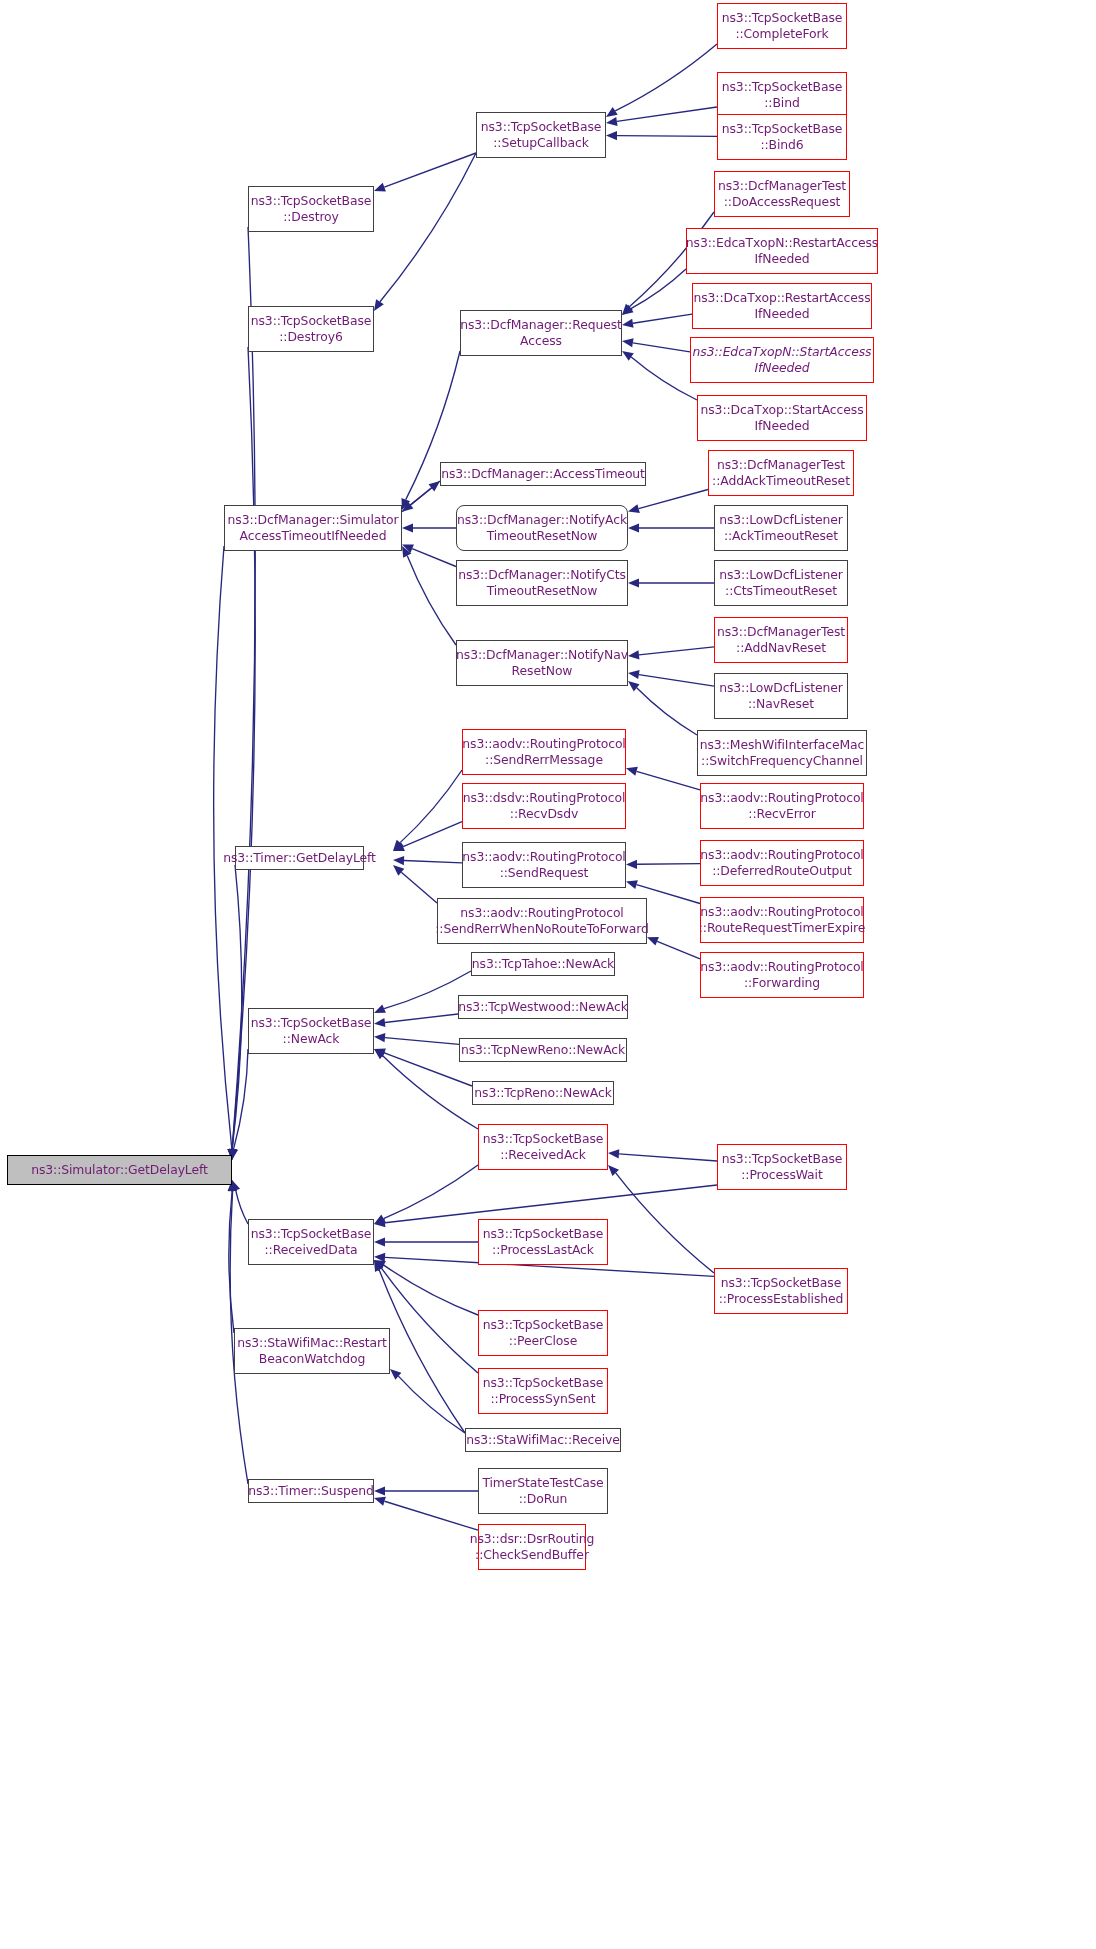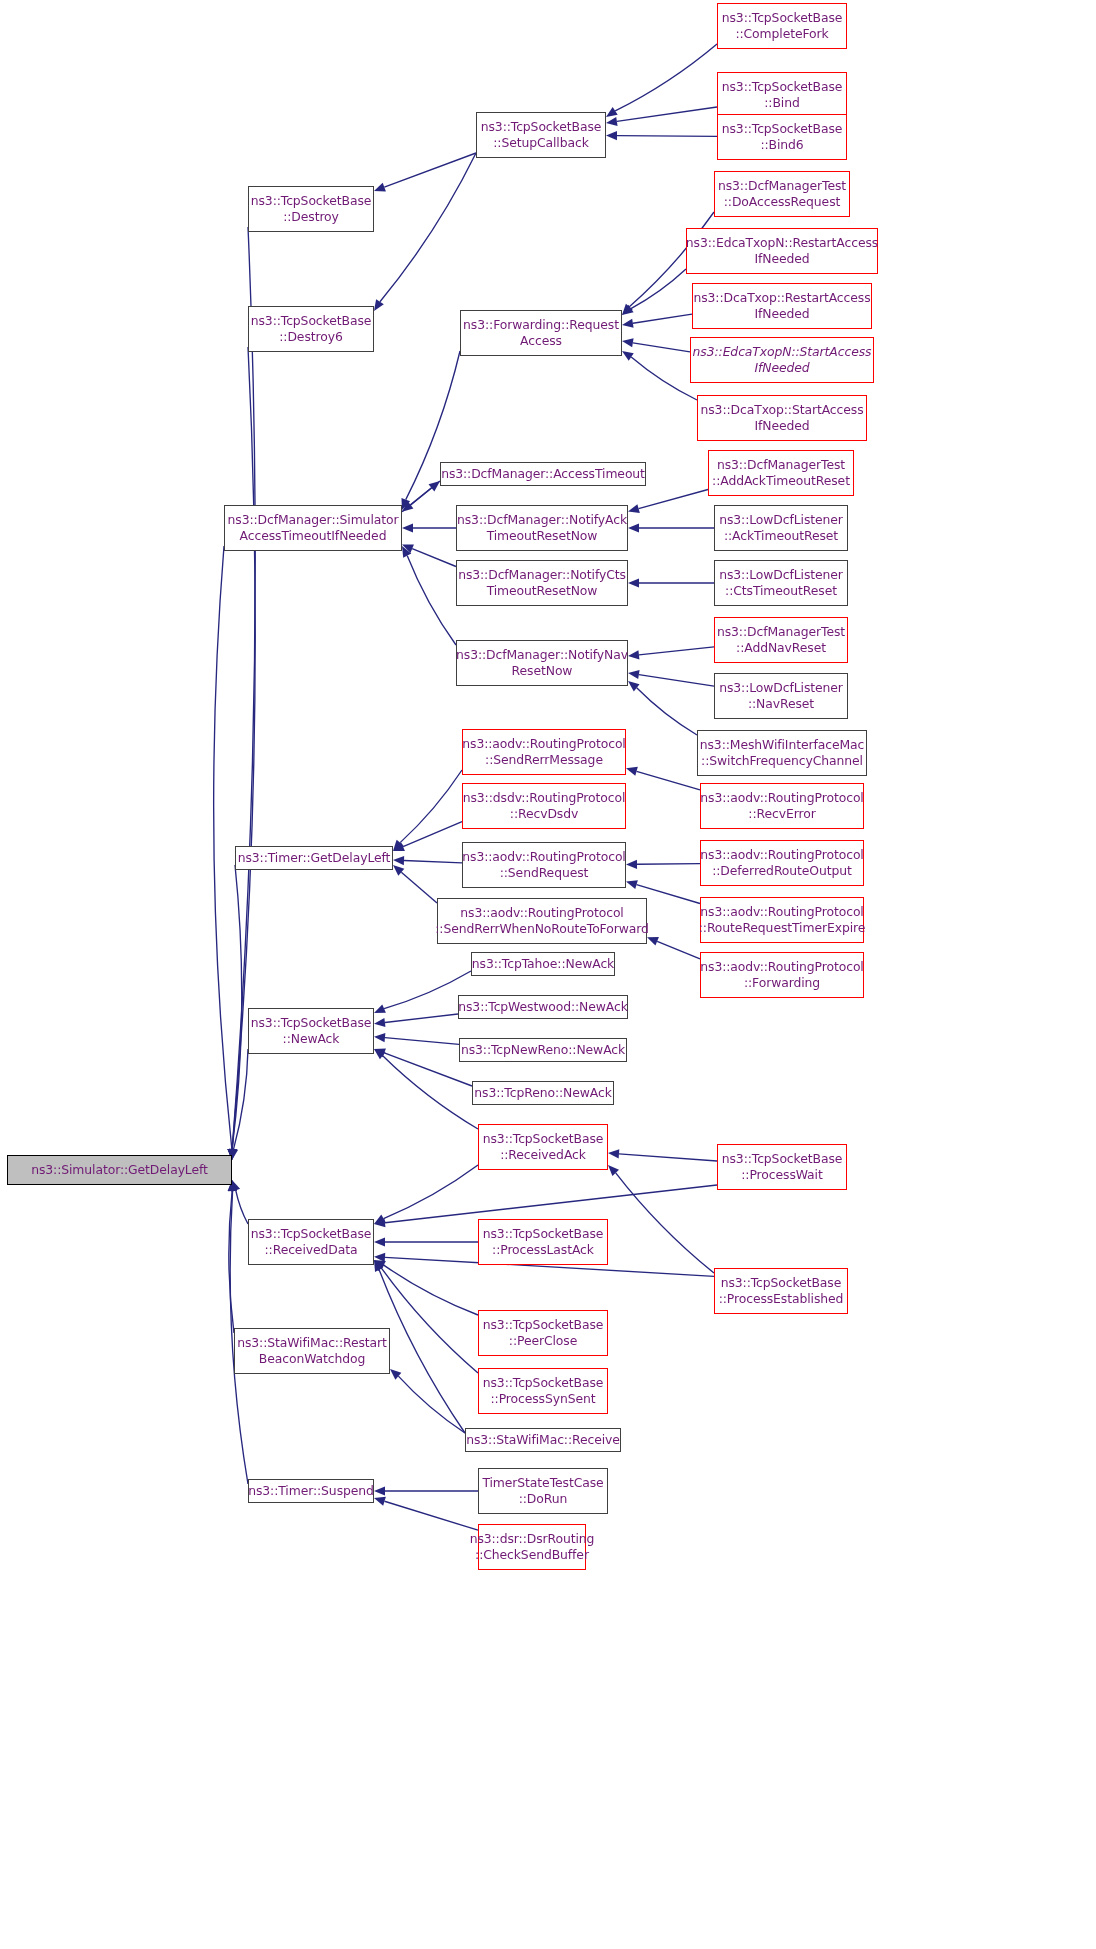--- a/index.html
+++ b/index.html
@@ -180,26 +180,26 @@
       <div class="node red" style="left: 714px; top: 171px; width: 136px; height: 46px;">ns3::DcfManagerTest
 ::DoAccessRequest</div>
       <div class="node red" style="left: 686px; top: 228px; width: 192px; height: 46px;">ns3::EdcaTxopN::RestartAccess
 IfNeeded</div>
       <div class="node red" style="left: 692px; top: 283px; width: 180px; height: 46px;">ns3::DcaTxop::RestartAccess
 IfNeeded</div>
       <div class="node red" style="left: 690px; top: 337px; width: 184px; height: 46px; font-style: italic;">ns3::EdcaTxopN::StartAccess
 IfNeeded</div>
       <div class="node red" style="left: 697px; top: 395px; width: 170px; height: 46px;">ns3::DcaTxop::StartAccess
 IfNeeded</div>
-      <div class="node" style="left: 460px; top: 310px; width: 162px; height: 46px;">ns3::Forwarding::Request
+      <div class="node" style="left: 460px; top: 310px; width: 162px; height: 46px;">ns3::DcfManager::Request
 Access</div>
       <div class="node" style="left: 440px; top: 462px; width: 206px; height: 24px;">ns3::DcfManager::AccessTimeout</div>
       <div class="node red" style="left: 708px; top: 450px; width: 146px; height: 46px;">ns3::DcfManagerTest
 ::AddAckTimeoutReset</div>
-      <div class="node" style="left: 456px; top: 505px; width: 172px; height: 46px;">ns3::DcfManager::NotifyAck
+      <div class="node" style="left: 456px; top: 505px; width: 172px; height: 46px; border-radius: 8px;">ns3::DcfManager::NotifyAck
 TimeoutResetNow</div>
       <div class="node" style="left: 714px; top: 505px; width: 134px; height: 46px;">ns3::LowDcfListener
 ::AckTimeoutReset</div>
       <div class="node" style="left: 224px; top: 505px; width: 178px; height: 46px;">ns3::DcfManager::Simulator
 AccessTimeoutIfNeeded</div>
       <div class="node" style="left: 456px; top: 560px; width: 172px; height: 46px;">ns3::DcfManager::NotifyCts
 TimeoutResetNow</div>
       <div class="node" style="left: 714px; top: 560px; width: 134px; height: 46px;">ns3::LowDcfListener
 ::CtsTimeoutReset</div>
       <div class="node red" style="left: 714px; top: 617px; width: 134px; height: 46px;">ns3::DcfManagerTest
@@ -213,21 +213,21 @@
       <div class="node red" style="left: 462px; top: 729px; width: 164px; height: 46px;">ns3::aodv::RoutingProtocol
 ::SendRerrMessage</div>
       <div class="node red" style="left: 462px; top: 783px; width: 164px; height: 46px;">ns3::dsdv::RoutingProtocol
 ::RecvDsdv</div>
       <div class="node red" style="left: 700px; top: 783px; width: 164px; height: 46px;">ns3::aodv::RoutingProtocol
 ::RecvError</div>
       <div class="node" style="left: 462px; top: 842px; width: 164px; height: 46px;">ns3::aodv::RoutingProtocol
 ::SendRequest</div>
       <div class="node red" style="left: 700px; top: 840px; width: 164px; height: 46px;">ns3::aodv::RoutingProtocol
 ::DeferredRouteOutput</div>
-      <div class="node" style="left: 235px; top: 846px; width: 158px; height: 24px;">ns3::Timer::GetDelayLeft</div>
+      <div class="node" style="left: 235px; top: 846px; width: 129px; height: 24px;">ns3::Timer::GetDelayLeft</div>
       <div class="node" style="left: 437px; top: 898px; width: 210px; height: 46px;">ns3::aodv::RoutingProtocol
 ::SendRerrWhenNoRouteToForward</div>
       <div class="node red" style="left: 700px; top: 897px; width: 164px; height: 46px;">ns3::aodv::RoutingProtocol
 ::RouteRequestTimerExpire</div>
       <div class="node" style="left: 471px; top: 952px; width: 144px; height: 24px;">ns3::TcpTahoe::NewAck</div>
       <div class="node red" style="left: 700px; top: 952px; width: 164px; height: 46px;">ns3::aodv::RoutingProtocol
 ::Forwarding</div>
       <div class="node" style="left: 458px; top: 995px; width: 170px; height: 24px;">ns3::TcpWestwood::NewAck</div>
       <div class="node" style="left: 248px; top: 1008px; width: 126px; height: 46px;">ns3::TcpSocketBase
 ::NewAck</div>

